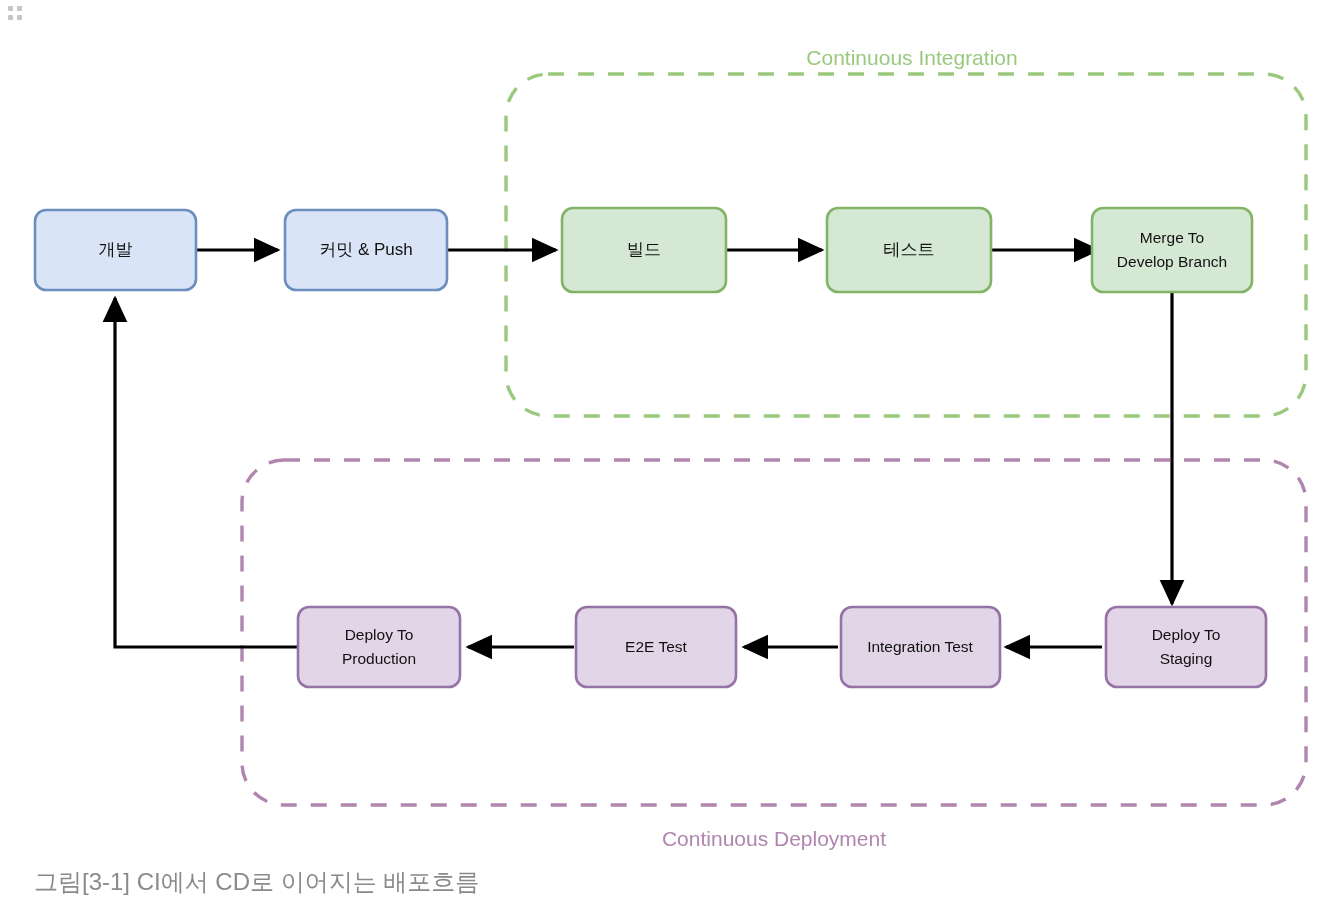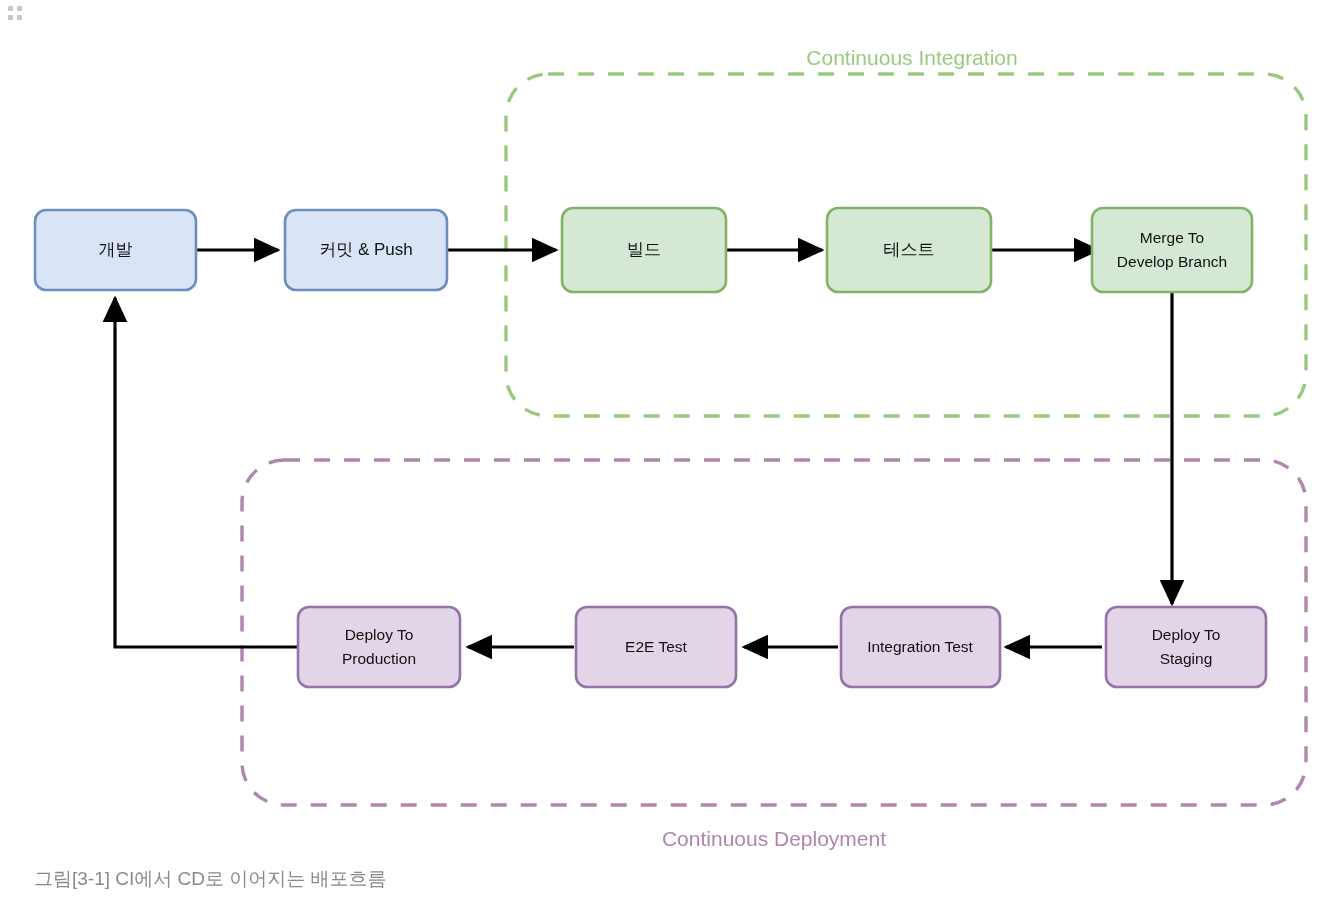--- a/index.html
+++ b/index.html
@@ -51,21 +51,21 @@
     text-anchor: middle;
     dominant-baseline: middle;
   }
   .zone-label.ci { fill: #9ac97e; }
   .zone-label.cd { fill: #b085ae; }
   .caption {
     position: absolute;
     left: 34px;
     top: 866px;
     font-family: "Liberation Sans", sans-serif;
-    font-size: 19px;
+    font-size: 24px;
     color: #8a8a8a;
     white-space: nowrap;
   }
   .edge { stroke: #000000; stroke-width: 3.2; fill: none; }
   .zone-box-ci { fill: none; stroke: #9ac97e; stroke-width: 3.4; stroke-dasharray: 16 14; }
   .zone-box-cd { fill: none; stroke: #b085ae; stroke-width: 3.4; stroke-dasharray: 16 14; }
 </style>
 </head>
 <body>
 

